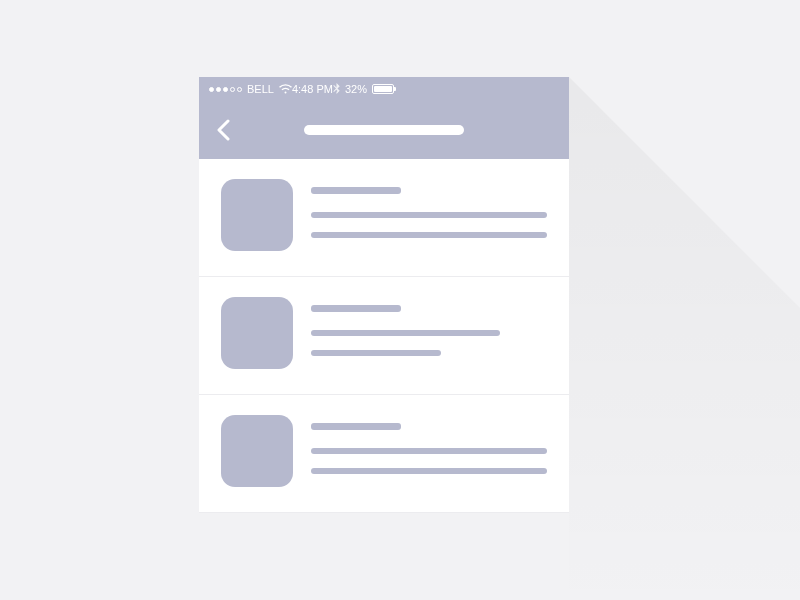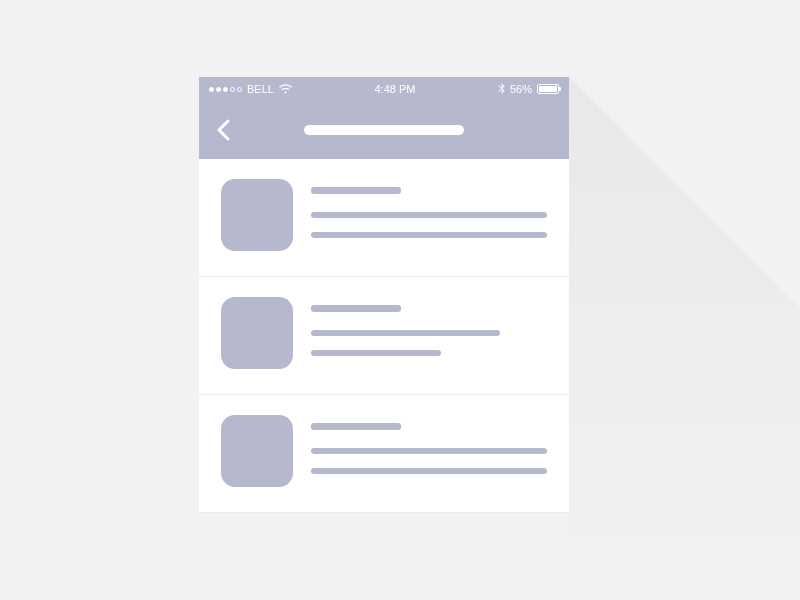--- a/index.html
+++ b/index.html
@@ -28,21 +28,21 @@
     transform: skewY(45deg);
     transform-origin: top left;
     pointer-events: none;
   }
   .status-bar {
     height: 24px;
     background: #b6b9ce;
     color: #fff;
     display: flex;
     align-items: center;
-    justify-content: space-between;
+    justify-content: flex-start;
     padding: 0 10px;
     font-size: 11px;
     font-weight: 500;
   }
   .status-left, .status-right { display: flex; align-items: center; gap: 5px; }
   .dots { display: flex; gap: 2px; align-items: center; }
   .dot { width: 5px; height: 5px; border-radius: 50%; border: 1px solid #fff; }
   .dot.filled { background: #fff; }
   .wifi-icon svg, .bt-icon svg { display: block; }
   .battery {
@@ -113,21 +113,21 @@
           </svg>
       </span>
     </div>
     <div>4:48 PM</div>
     <div class="status-right">
       <span class="bt-icon">
         <svg width="7" height="12" viewBox="0 0 7 12">
             <path d="M3.5 0v4.5L1 2 .3 2.7 3 5.5.3 8.3 1 9l2.5-2.5V11l3.2-3.2L4.5 5.5l2.2-2.3zm1 8l-1 1V7zm0-5l-1-1v2z" fill="#fff" opacity="0.8"></path>
           </svg>
       </span>
-      <span>56%</span>
+      <span>32%</span>
       <span class="battery">
           <span class="battery-fill"></span>
         </span>
     </div>
   </div>
 
   <div class="nav-bar">
     <div class="back-btn" aria-label="Back">
       <svg width="14" height="22" viewBox="0 0 14 22">
           <path d="M12 2L3 11l9 9" stroke="#fff" stroke-width="3" fill="none" stroke-linecap="round" stroke-linejoin="round"></path>

